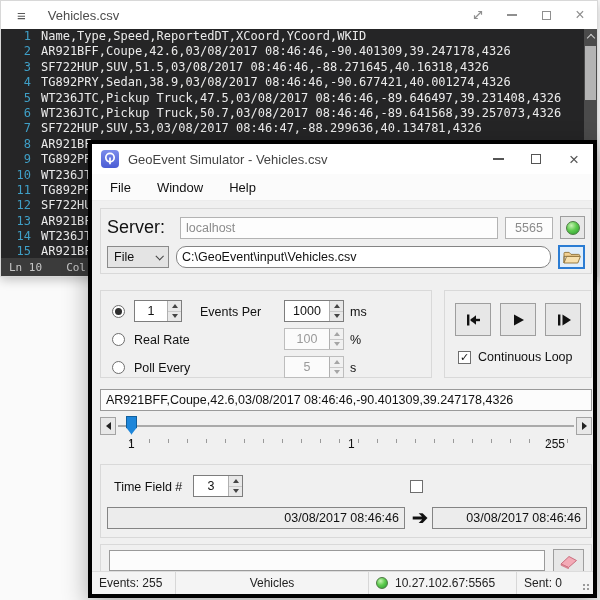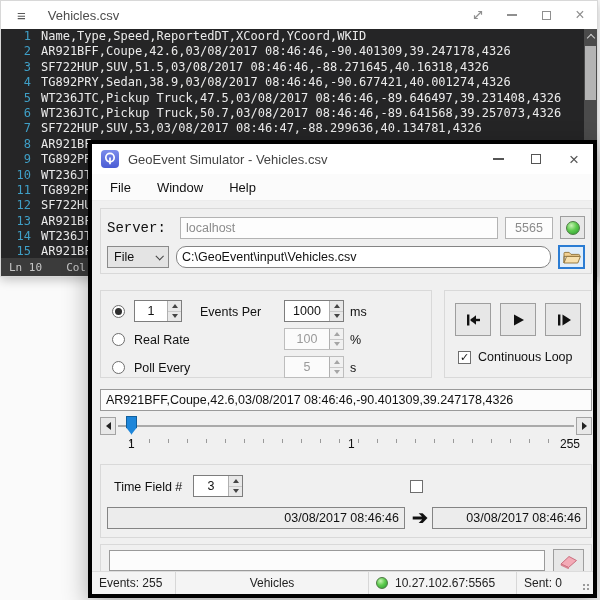--- a/index.html
+++ b/index.html
@@ -194,21 +194,21 @@
   </div>
 
   <div class="sim-menubar">
     <span class="menu-item">File</span>
     <span class="menu-item">Window</span>
     <span class="menu-item">Help</span>
   </div>
 
   <div class="grp" style="left:8px; top:64px; width:492px; height:66px;">
     <div style="display:flex; align-items:center; margin:7px 6px 0 6px; gap:7px;">
-      <span style="width:66px; font-size:14px;font-family:Liberation Mono, monospace;">Server:</span>
+      <span style="width:66px; font-size:18px;">Server:</span>
       <div class="tb dim" style="flex:1;">
           <span>localhost</span>
         </div>
       <div class="tb dim" style="width:48px; justify-content:center;">
           <span>5565</span>
         </div>
       <div class="btn" style="width:25px; height:23px;">
         <span class="ball" style="width:14px; height:14px;"></span>
       </div>
     </div>
@@ -332,21 +332,21 @@
       <div class="sl-thumb"></div>
     </div>
     <div class="sl-btn">
         <span class="sl-tri-r"></span>
       </div>
   </div>
   <div class="sl-ticks" style="left:38px; top:295px; width:440px;"></div>
   <div style="position:absolute; left:8px; top:293px; width:492px; height:16px;">
     <span class="sl-label" style="left:28px;">1</span>
     <span class="sl-label" style="left:248px;">1</span>
-    <span class="sl-label" style="right:12px;text-align:center;">255</span>
+    <span class="sl-label" style="right:27px;text-align:center;">255</span>
   </div>
 
   <div class="grp" style="left:8px; top:320px; width:492px; height:74px;">
     <div style="position:relative; height:24px; margin-top:10px;">
       <span style="position:absolute; left:13px; top:5px; font-size:12.5px;">Time Field #</span>
       <span class="spin" style="position:absolute; left:92px; top:0; width:50px;">
         <span class="val">3</span>
         <span class="btns">
             <span class="sb">
               <span class="tri-up"></span>

